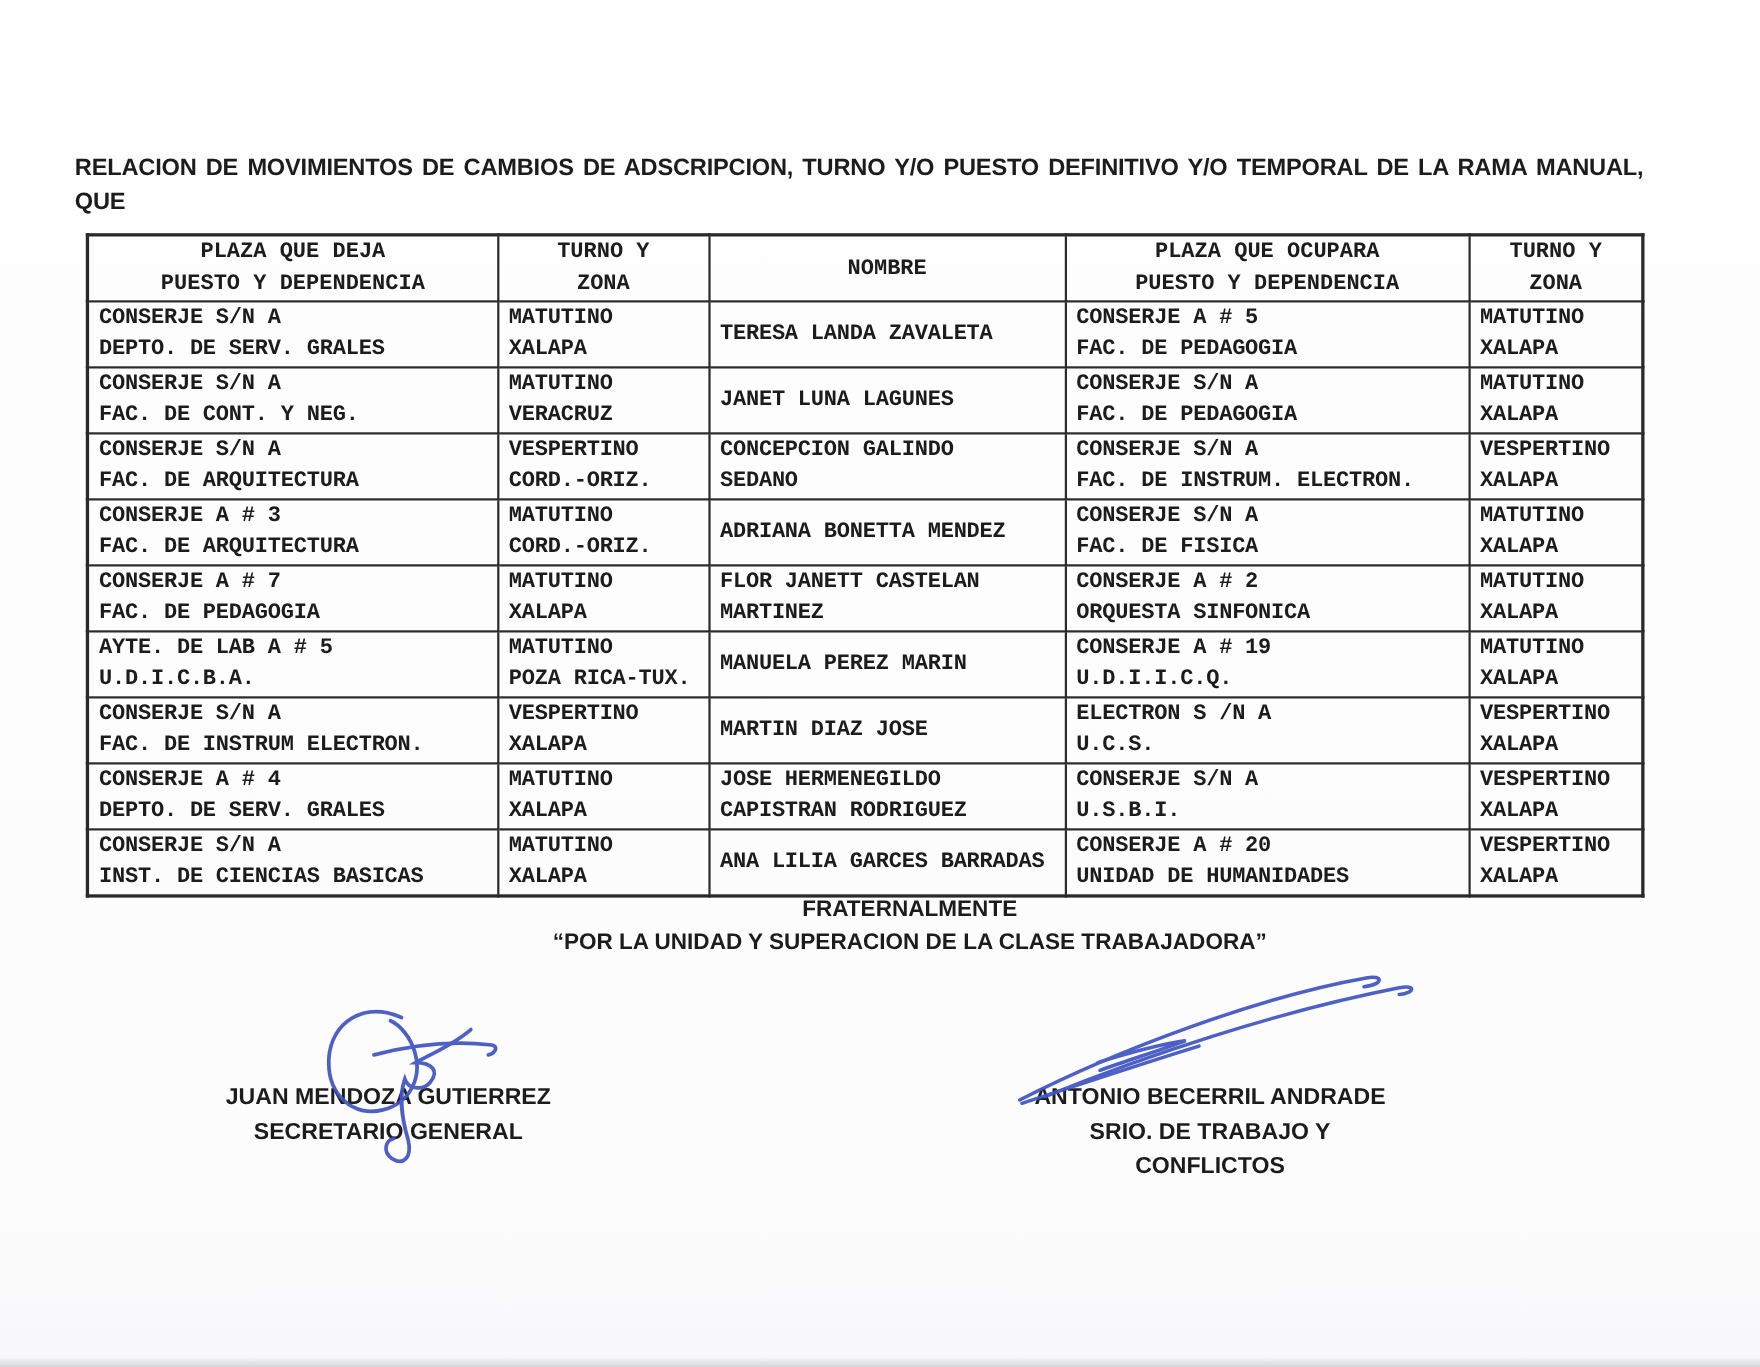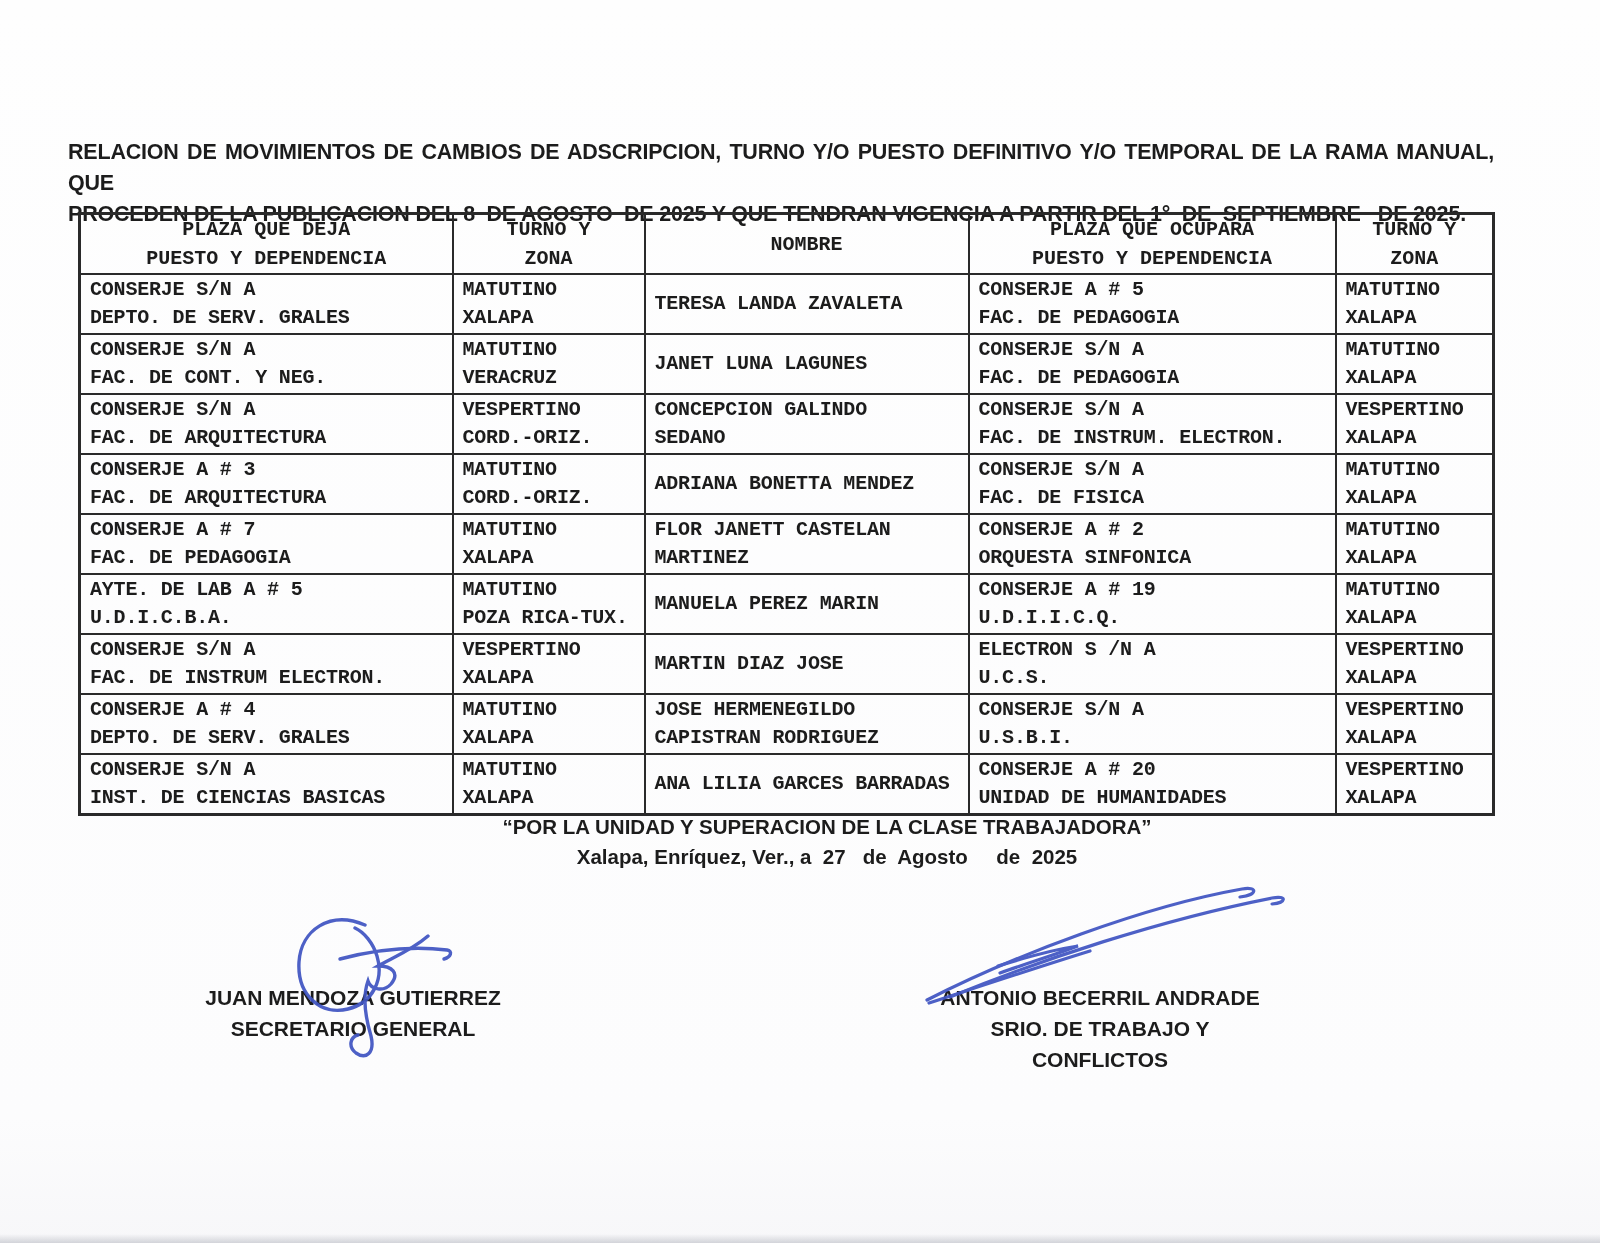--- a/index.html
+++ b/index.html
@@ -55,21 +55,20 @@
     background:linear-gradient(to bottom, rgba(130,135,150,0) 0%, rgba(115,120,135,0.28) 100%);
   }
 </style>
 </head>
 <body>
 
 <div class="page">
 
   <div class="title-block">
     <div class="title-l1">RELACION DE MOVIMIENTOS DE CAMBIOS DE ADSCRIPCION, TURNO Y/O PUESTO DEFINITIVO Y/O TEMPORAL DE LA RAMA MANUAL, QUE</div>
-    <div class="title-l2">PROCEDEN DE LA PUBLICACION DEL 8  DE AGOSTO  DE 2025 Y QUE TENDRAN VIGENCIA A PARTIR DEL 1°  DE  SEPTIEMBRE   DE 2025.</div>
   </div>
 
   <table class="doc">
     <colgroup>
       <col style="width:373px">
         <col style="width:192px">
         <col style="width:324px">
         <col style="width:367px">
         <col style="width:158px">
     </colgroup>
@@ -293,22 +292,22 @@
           </td>
         <td>
             <div>VESPERTINO</div>
             <div>XALAPA</div>
           </td>
       </tr>
     </tbody>
   </table>
 
   <div class="footer-block">
+    <div class="l1">FRATERNALMENTE</div>
     <div class="l2">“POR LA UNIDAD Y SUPERACION DE LA CLASE TRABAJADORA”</div>
-    <div class="l3">Xalapa, Enríquez, Ver., a  27   de  Agosto     de  2025</div>
   </div>
 
   <div class="sig-block sig-left">
     <div>JUAN MENDOZA GUTIERREZ</div>
     <div>SECRETARIO GENERAL</div>
   </div>
 
   <div class="sig-block sig-right">
     <div>ANTONIO BECERRIL ANDRADE</div>
     <div>SRIO. DE TRABAJO Y CONFLICTOS</div>

